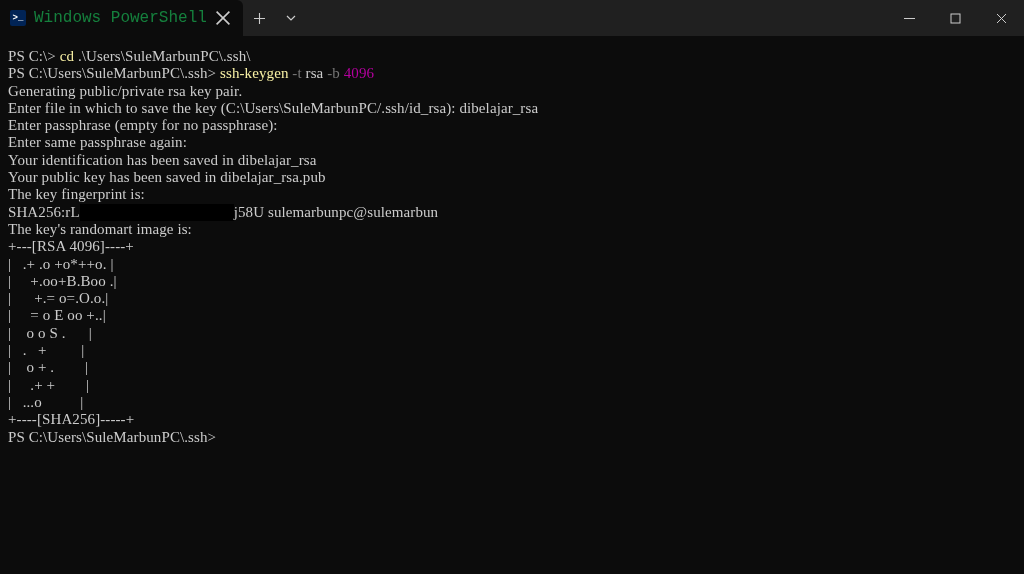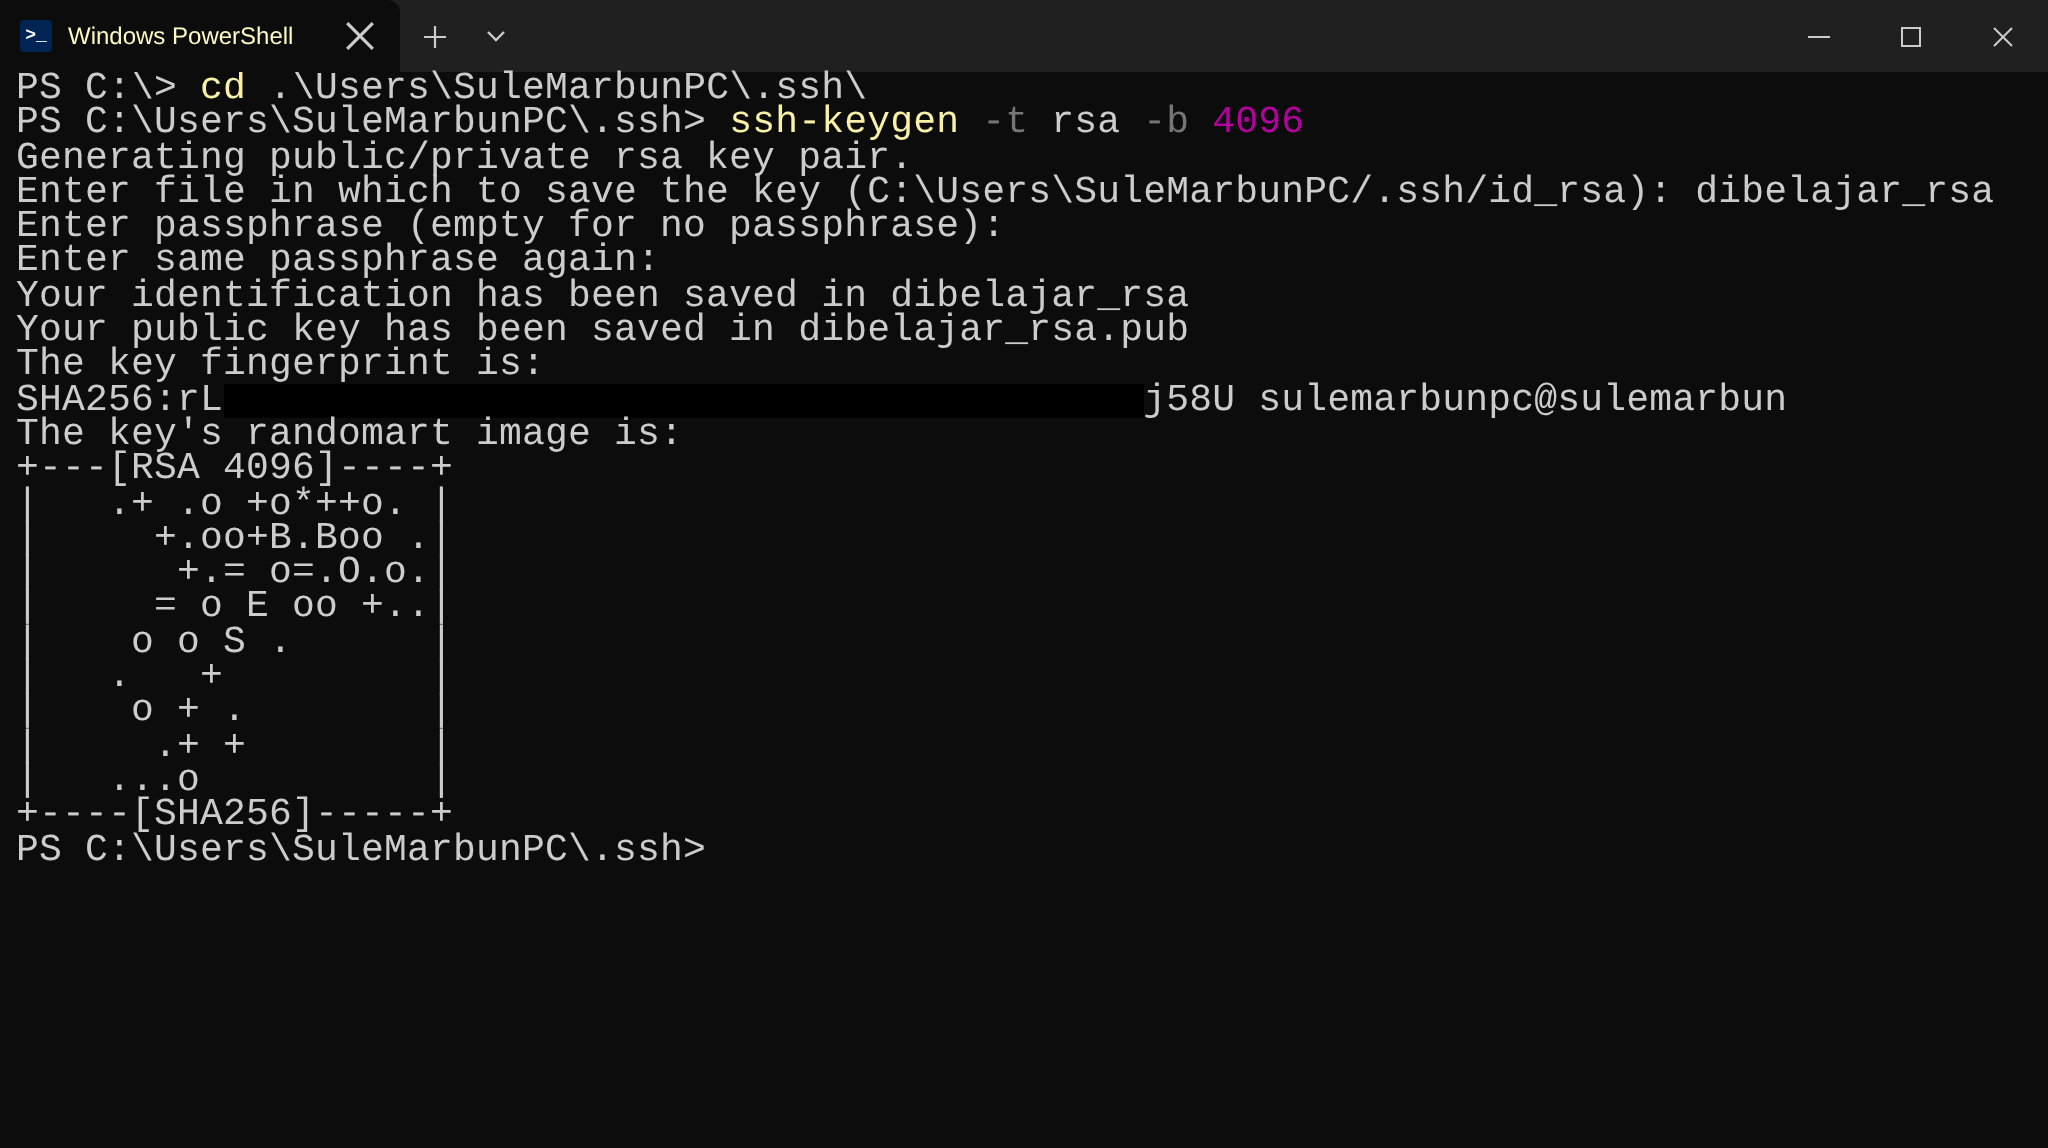--- a/index.html
+++ b/index.html
@@ -1,26 +1,26 @@
 <!DOCTYPE html>
 <html><head>
 <meta charset="utf-8">
 <style>
   * { margin: 0; padding: 0; box-sizing: border-box; }
   html, body { width: 1024px; height: 574px; background: #0c0c0c; font-family: Consolas, 'Courier New', monospace; overflow: hidden; }
   .titlebar { height: 36px; background: #202020; display: flex; align-items: stretch; color: #cccccc; }
   .tab { display: flex; align-items: center; background: #0c0c0c; padding: 0 12px 0 10px; gap: 8px; min-width: 200px; border-top-right-radius: 6px; border-top-left-radius: 0; position: relative; }
   .tab-icon { width: 16px; height: 16px; background: #012456; display: flex; align-items: center; justify-content: center; font-size: 9px; color: #fff; font-weight: bold; border-radius: 2px; }
-  .tab-title { font-size: 12px; font-family: Liberation Sans, sans-serif; color: #fef9c3; flex: 1; }
+  .tab-title { font-size: 16px; font-family: Liberation Mono, monospace; color: #15803d; flex: 1; }
   .tab-close { width: 16px; height: 16px; display: flex; align-items: center; justify-content: center; font-size: 13px; color: #cccccc; cursor: pointer; border-radius: 2px; }
   .tabbar-btn { width: 34px; display: flex; align-items: center; justify-content: center; font-size: 15px; color: #cccccc; cursor: pointer; }
   .tabbar-spacer { flex: 1; }
   .winctrl { width: 46px; display: flex; align-items: center; justify-content: center; color: #cccccc; cursor: pointer; }
   .winctrl svg { width: 11px; height: 11px; }
-  .terminal { padding: 0 8px; color: #cccccc; font-size: 19px; line-height: 17.3px; white-space: pre; font-family: Liberation Mono, monospace; letter-spacing: 0.1px; }
+  .terminal { padding: 12px 8px; color: #cccccc; font-size: 15px; line-height: 17.3px; white-space: pre; font-family: Liberation Serif, serif; letter-spacing: 0.1px; }
   .cmd-yellow { color: #f9f1a5; }
   .arg-gray { color: #767676; }
   .arg-purple { color: #b4009e; }
   .redact { background: #000; color: #000; display: inline-block; }
 </style>
 </head>
 <body>
 
 <div class="titlebar">
   <div class="tab">

